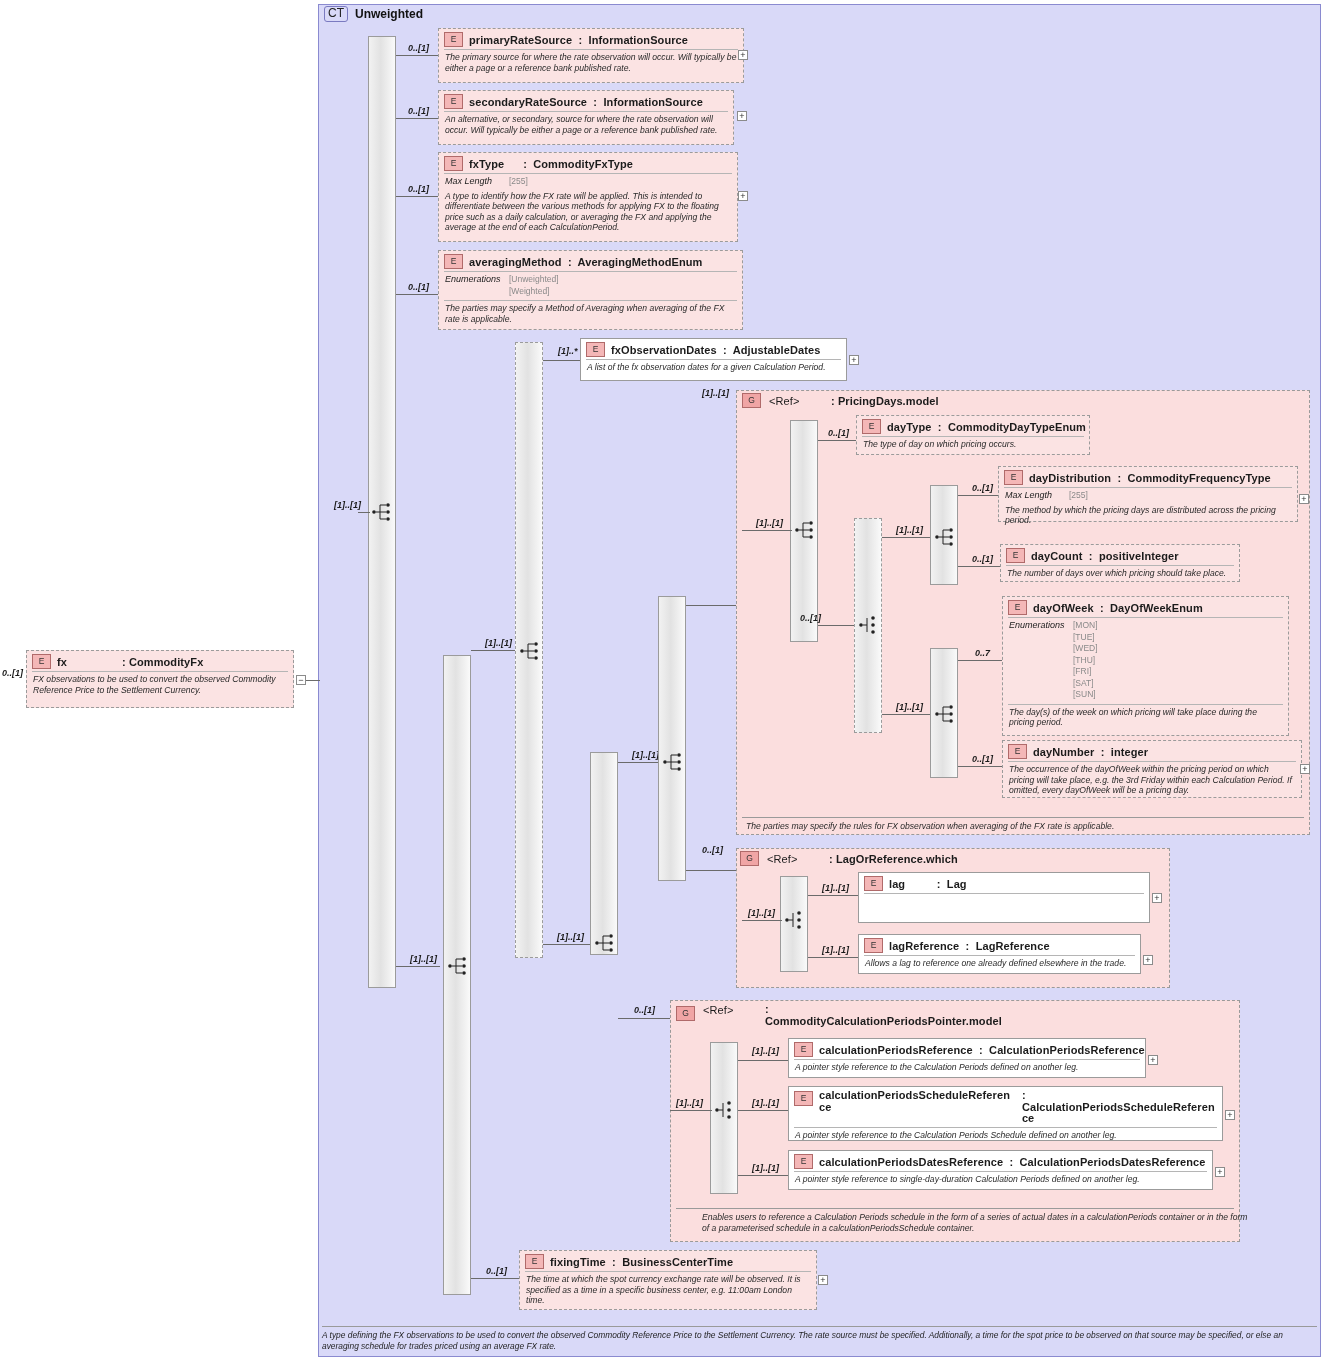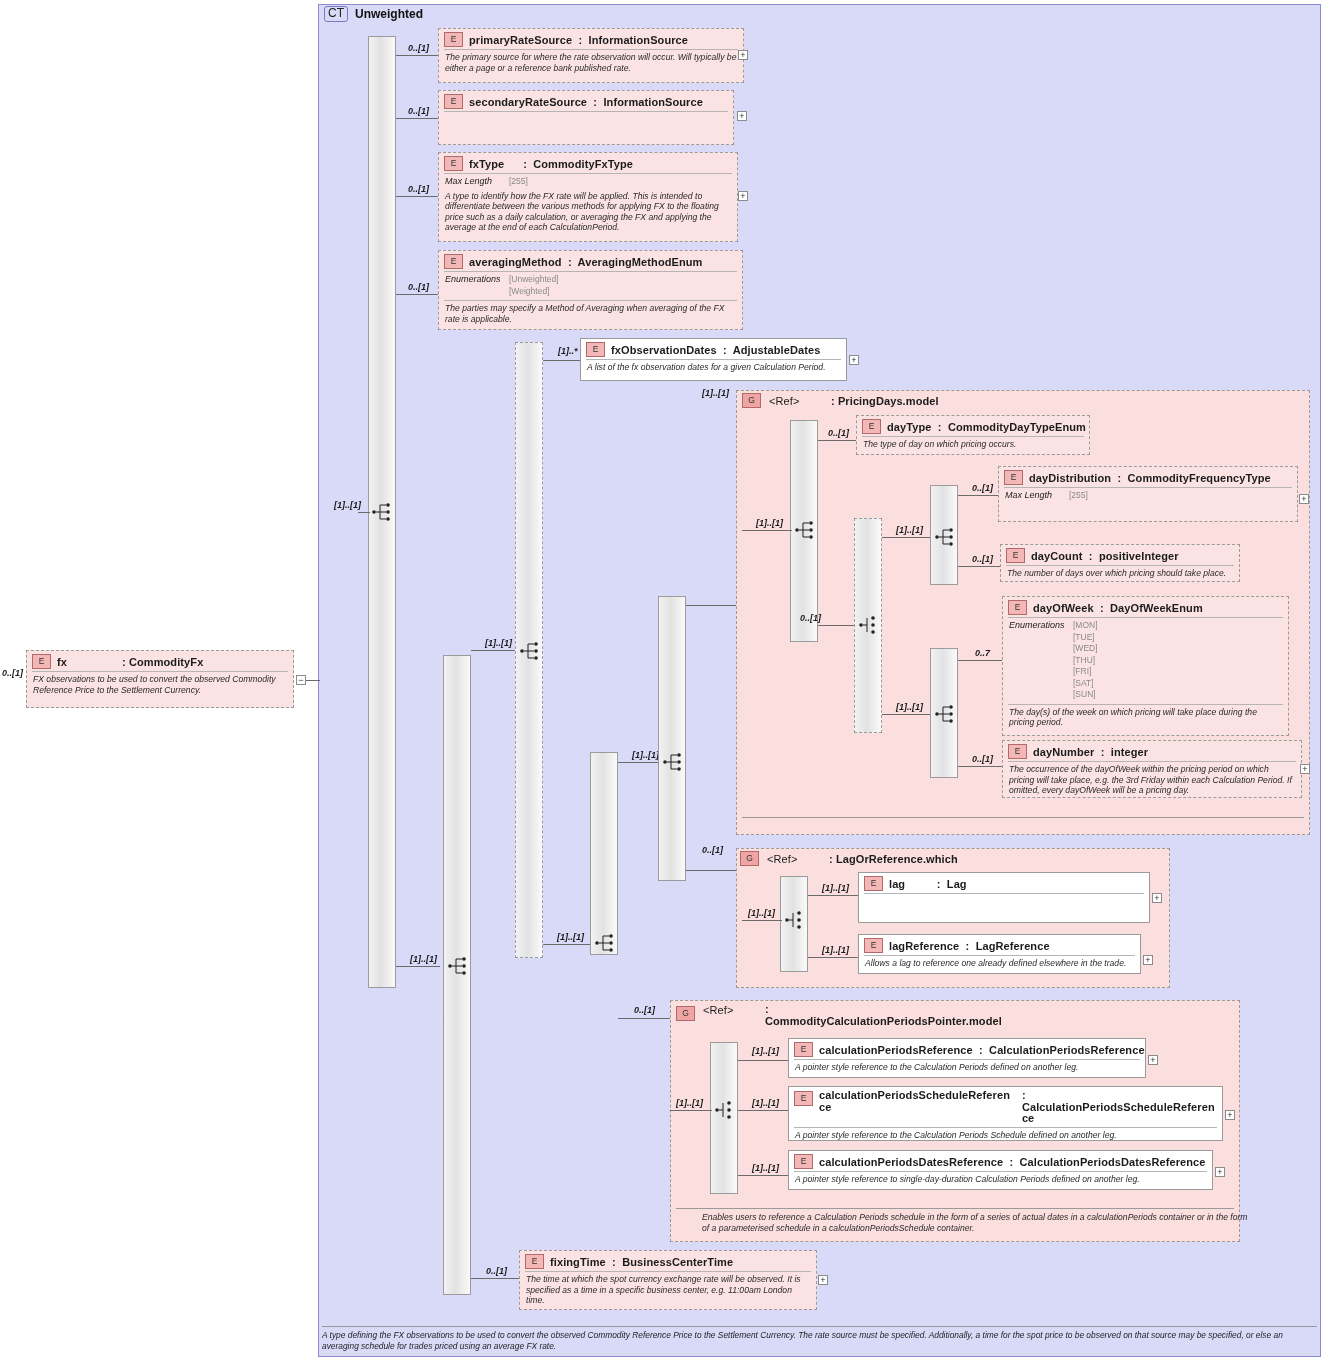--- a/index.html
+++ b/index.html
@@ -120,20 +120,21 @@
     <div class="doc">The primary source for where the rate observation will occur. Will typically be either a page or a reference bank published rate.</div>
   </div>
   <div class="abs expander" style="left:738px;top:50px;">+</div>
 
   <div class="abs node" style="left:438px;top:90px;width:296px;height:55px;">
     <div class="node-hdr">
       <div class="ebadge">E</div>
       <div class="nm">secondaryRateSource  :  InformationSource</div>
     </div>
     <div class="sep"></div>
+    <div class="doc">An alternative, or secondary, source for where the rate observation will occur. Will typically be either a page or a reference bank published rate.</div>
   </div>
   <div class="abs expander" style="left:737px;top:111px;">+</div>
 
   <div class="abs node" style="left:438px;top:152px;width:300px;height:90px;">
     <div class="node-hdr">
       <div class="ebadge">E</div>
       <div class="nm">fxType      :  CommodityFxType</div>
     </div>
     <div class="sep"></div>
     <div class="facet">
@@ -257,20 +258,21 @@
   <div class="abs vline" style="left:736px;top:862px;height:9px;"></div>
   <div class="abs hline" style="left:736px;top:862px;width:6px;"></div>
 
   <div class="abs grp-box" style="left:736px;top:390px;width:574px;height:445px;"></div>
   <div class="abs" style="left:742px;top:393px;display:flex;align-items:center;">
     <div class="gbadge" style="width:17px;height:13px;background:#f0a5a5;border:1px solid #b06a6a;color:#333;font-size:8.5px;line-height:12px;text-align:center;margin-right:8px;">G</div>
     <div class="nm" style="font-weight:normal;min-width:62px;">&lt;Ref&gt;</div>
     <div class="nm">: PricingDays.model</div>
   </div>
   <div class="abs hr-thin" style="left:742px;top:817px;width:562px;"></div>
+  <div class="abs doc" style="left:740px;top:819px;width:566px;">The parties may specify the rules for FX observation when averaging of the FX rate is applicable.</div>
 
   <div class="abs bar" style="left:790px;top:420px;width:28px;height:222px;"></div>
   <div class="abs comp" style="left:795px;top:520px;">
     <svg width="22" height="20" viewBox="0 0 22 20">
       <circle cx="2" cy="10" r="1.8" fill="#222"></circle>
       <line x1="3.8" y1="10" x2="8" y2="10" stroke="#222" stroke-width="1"></line>
       <line x1="8" y1="3" x2="8" y2="17" stroke="#222" stroke-width="1"></line>
       <line x1="8" y1="3" x2="14" y2="3" stroke="#222" stroke-width="1"></line>
       <line x1="8" y1="10" x2="14" y2="10" stroke="#222" stroke-width="1"></line>
       <line x1="8" y1="17" x2="14" y2="17" stroke="#222" stroke-width="1"></line>
@@ -337,20 +339,21 @@
   <div class="abs node" style="left:998px;top:466px;width:300px;height:56px;">
     <div class="node-hdr">
       <div class="ebadge">E</div>
       <div class="nm">dayDistribution  :  CommodityFrequencyType</div>
     </div>
     <div class="sep"></div>
     <div class="facet">
       <div class="fname">Max Length</div>
       <div class="fval">[255]</div>
     </div>
+    <div class="doc">The method by which the pricing days are distributed across the pricing period.</div>
   </div>
   <div class="abs expander" style="left:1299px;top:494px;">+</div>
 
   <div class="abs node" style="left:1000px;top:544px;width:240px;height:38px;">
     <div class="node-hdr">
       <div class="ebadge">E</div>
       <div class="nm">dayCount  :  positiveInteger</div>
     </div>
     <div class="sep"></div>
     <div class="doc">The number of days over which pricing should take place.</div>

